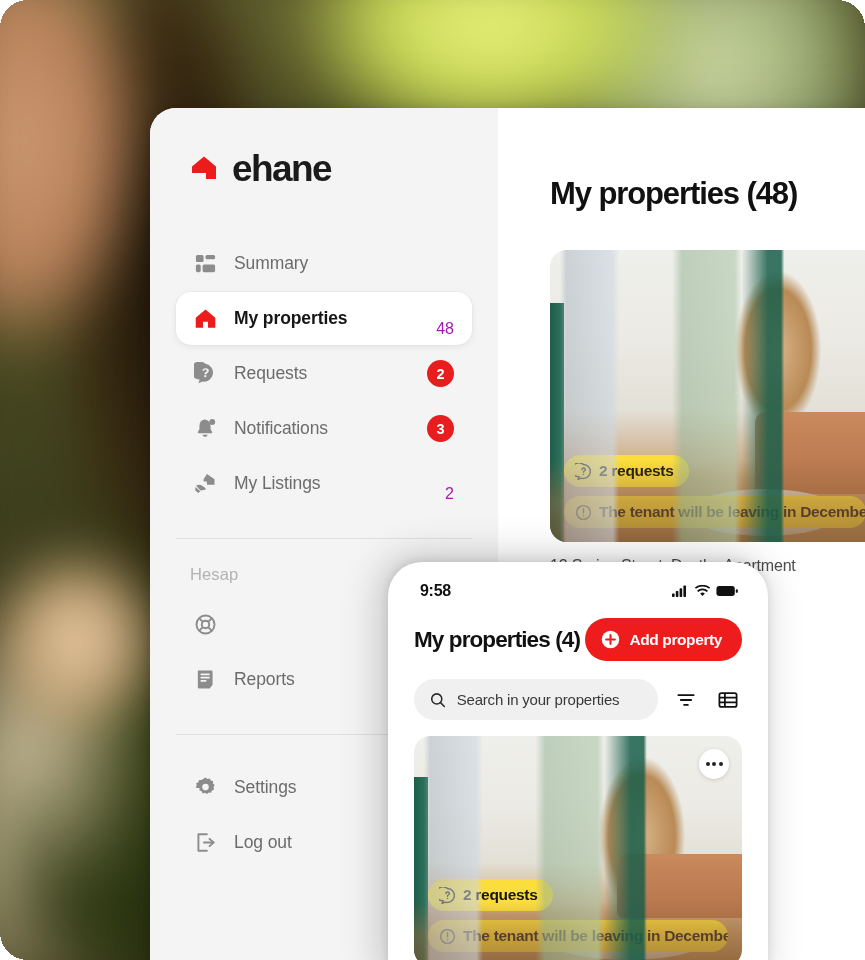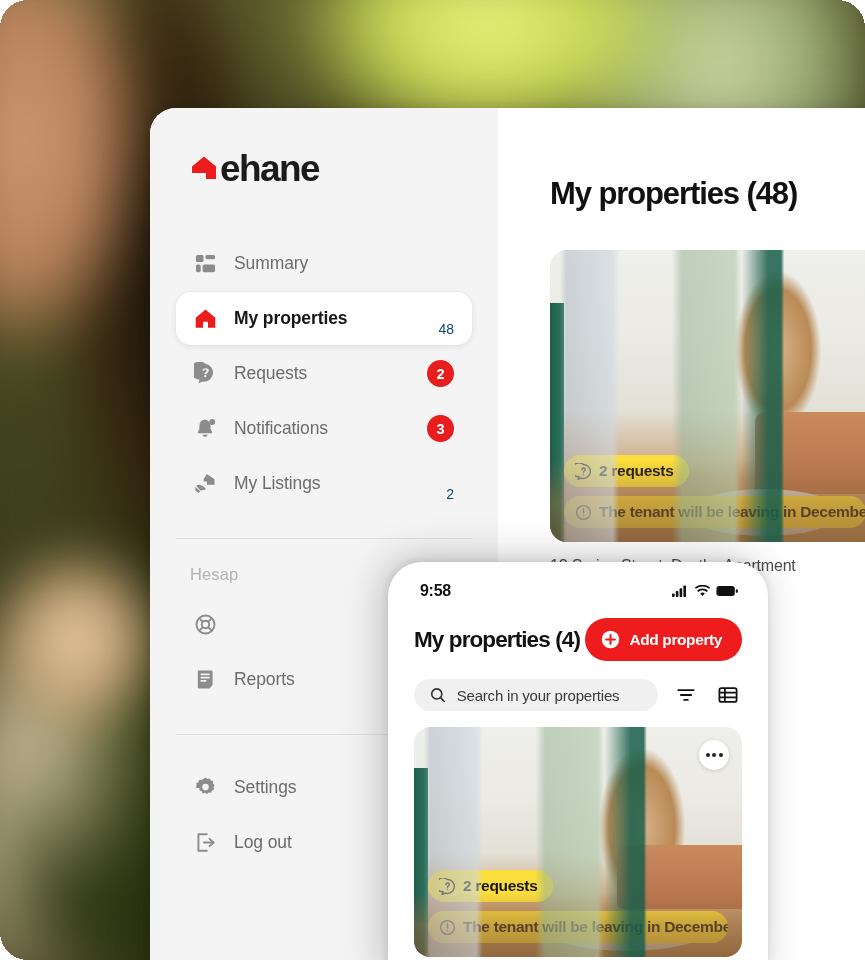--- a/index.html
+++ b/index.html
@@ -61,21 +61,21 @@
 
   
   #sidebar {
     width: 348px;
     flex: 0 0 348px;
     background: #f5f4f4;
     padding: 38px 26px 0 26px;
     display: flex;
     flex-direction: column;
   }
-  #logo-row { display: flex; align-items: center; gap: 0; margin: 4px 0 50px 14px; }
+  #logo-row { display: flex; align-items: center; gap: 12px; margin: 4px 0 50px 14px; }
   #logo-mark { width: 30px; height: 30px; flex: 0 0 30px; }
   #logo-word {
     font-size: 37px; font-weight: 700; color: #1b1b1b;
     letter-spacing: -1.6px; line-height: 1;
   }
 
   .nav-section-label {
     font-size: 16.5px; color: #b4b2b2; font-weight: 400;
     margin: 0 0 14px 14px; letter-spacing: 0.1px;
   }
@@ -88,21 +88,21 @@
   .nav-item.active {
     background: #ffffff;
     box-shadow: 0 2px 7px rgba(0,0,0,0.07), 0 0 0 1px rgba(0,0,0,0.02);
   }
   .nav-icon { width: 23px; height: 23px; flex: 0 0 23px; display: block; }
   .nav-label {
     font-size: 17.5px; color: #6d6c6c; font-weight: 400;
     flex: 1 1 auto; white-space: nowrap; letter-spacing: -0.1px;
   }
   .nav-item.active .nav-label { color: #161616; font-weight: 700; }
-  .nav-count { font-size: 14px; color: #0c4a6e; font-weight: 400; margin-top: 20px; }
+  .nav-count { font-size: 16px; color: #a21caf; font-weight: 400; margin-top: 20px; }
   .nav-badge {
     min-width: 27px; height: 27px; border-radius: 50%;
     background: #e81d1d; color: #fff;
     font-size: 14.5px; font-weight: 700;
     display: flex; align-items: center; justify-content: center;
   }
   .nav-divider { height: 1px; background: #e0dfdf; margin: 28px 0 26px 0; }
 
   
   #main {
@@ -202,21 +202,21 @@
     display: inline-flex; align-items: center; gap: 9px;
     background: #ee1c1c; color: #fff;
     border: none; border-radius: 999px;
     padding: 12px 20px 12px 16px;
     font-size: 15.5px; font-weight: 700; letter-spacing: -0.4px;
     font-family: "Liberation Sans", sans-serif;
     cursor: pointer; white-space: nowrap;
   }
   #search-row { display: flex; align-items: center; gap: 14px; margin-top: 18px; }
   #search-box {
-    flex: 1 1 auto; height: 32px;
+    flex: 1 1 auto; height: 41px;
     background: #f1f0f0; border-radius: 999px;
     display: flex; align-items: center; gap: 11px; padding: 0 16px;
   }
   #search-input {
     border: none; background: transparent; outline: none;
     font-size: 15px; color: #3a3939; width: 100%;
     font-family: "Liberation Sans", sans-serif; letter-spacing: -0.2px;
   }
   #search-input::placeholder { color: #3a3939; }
   .tool-btn {

